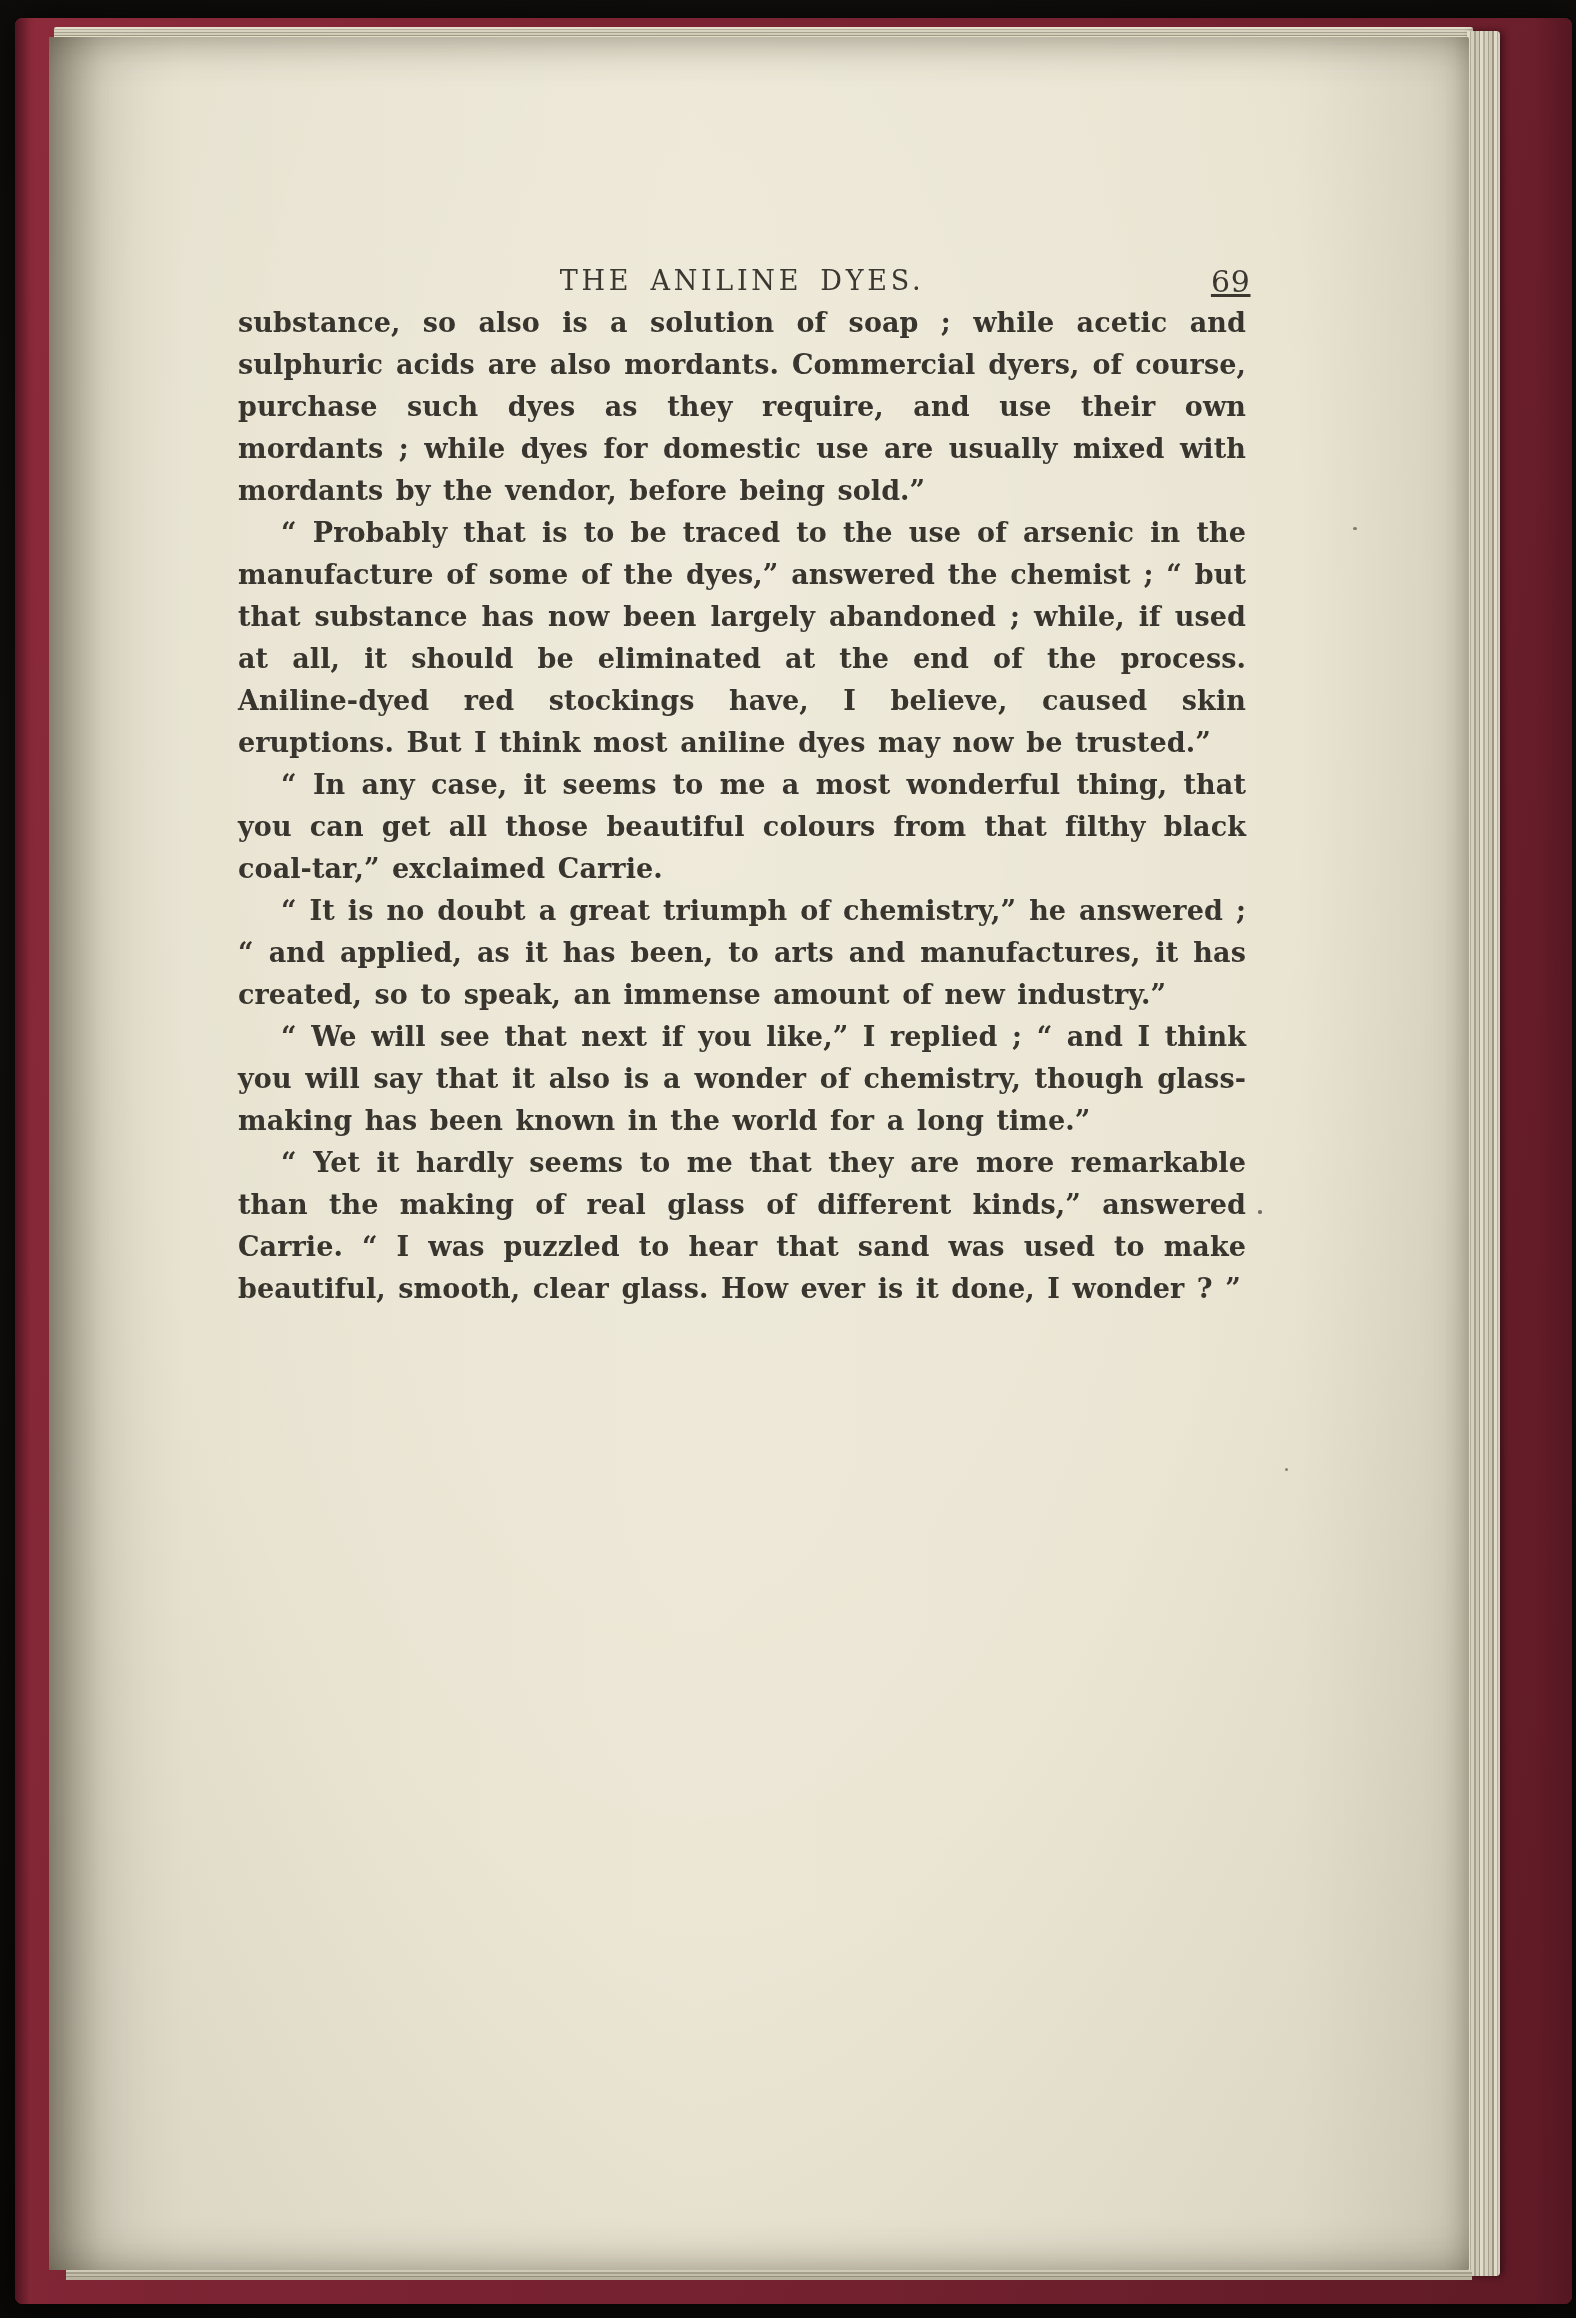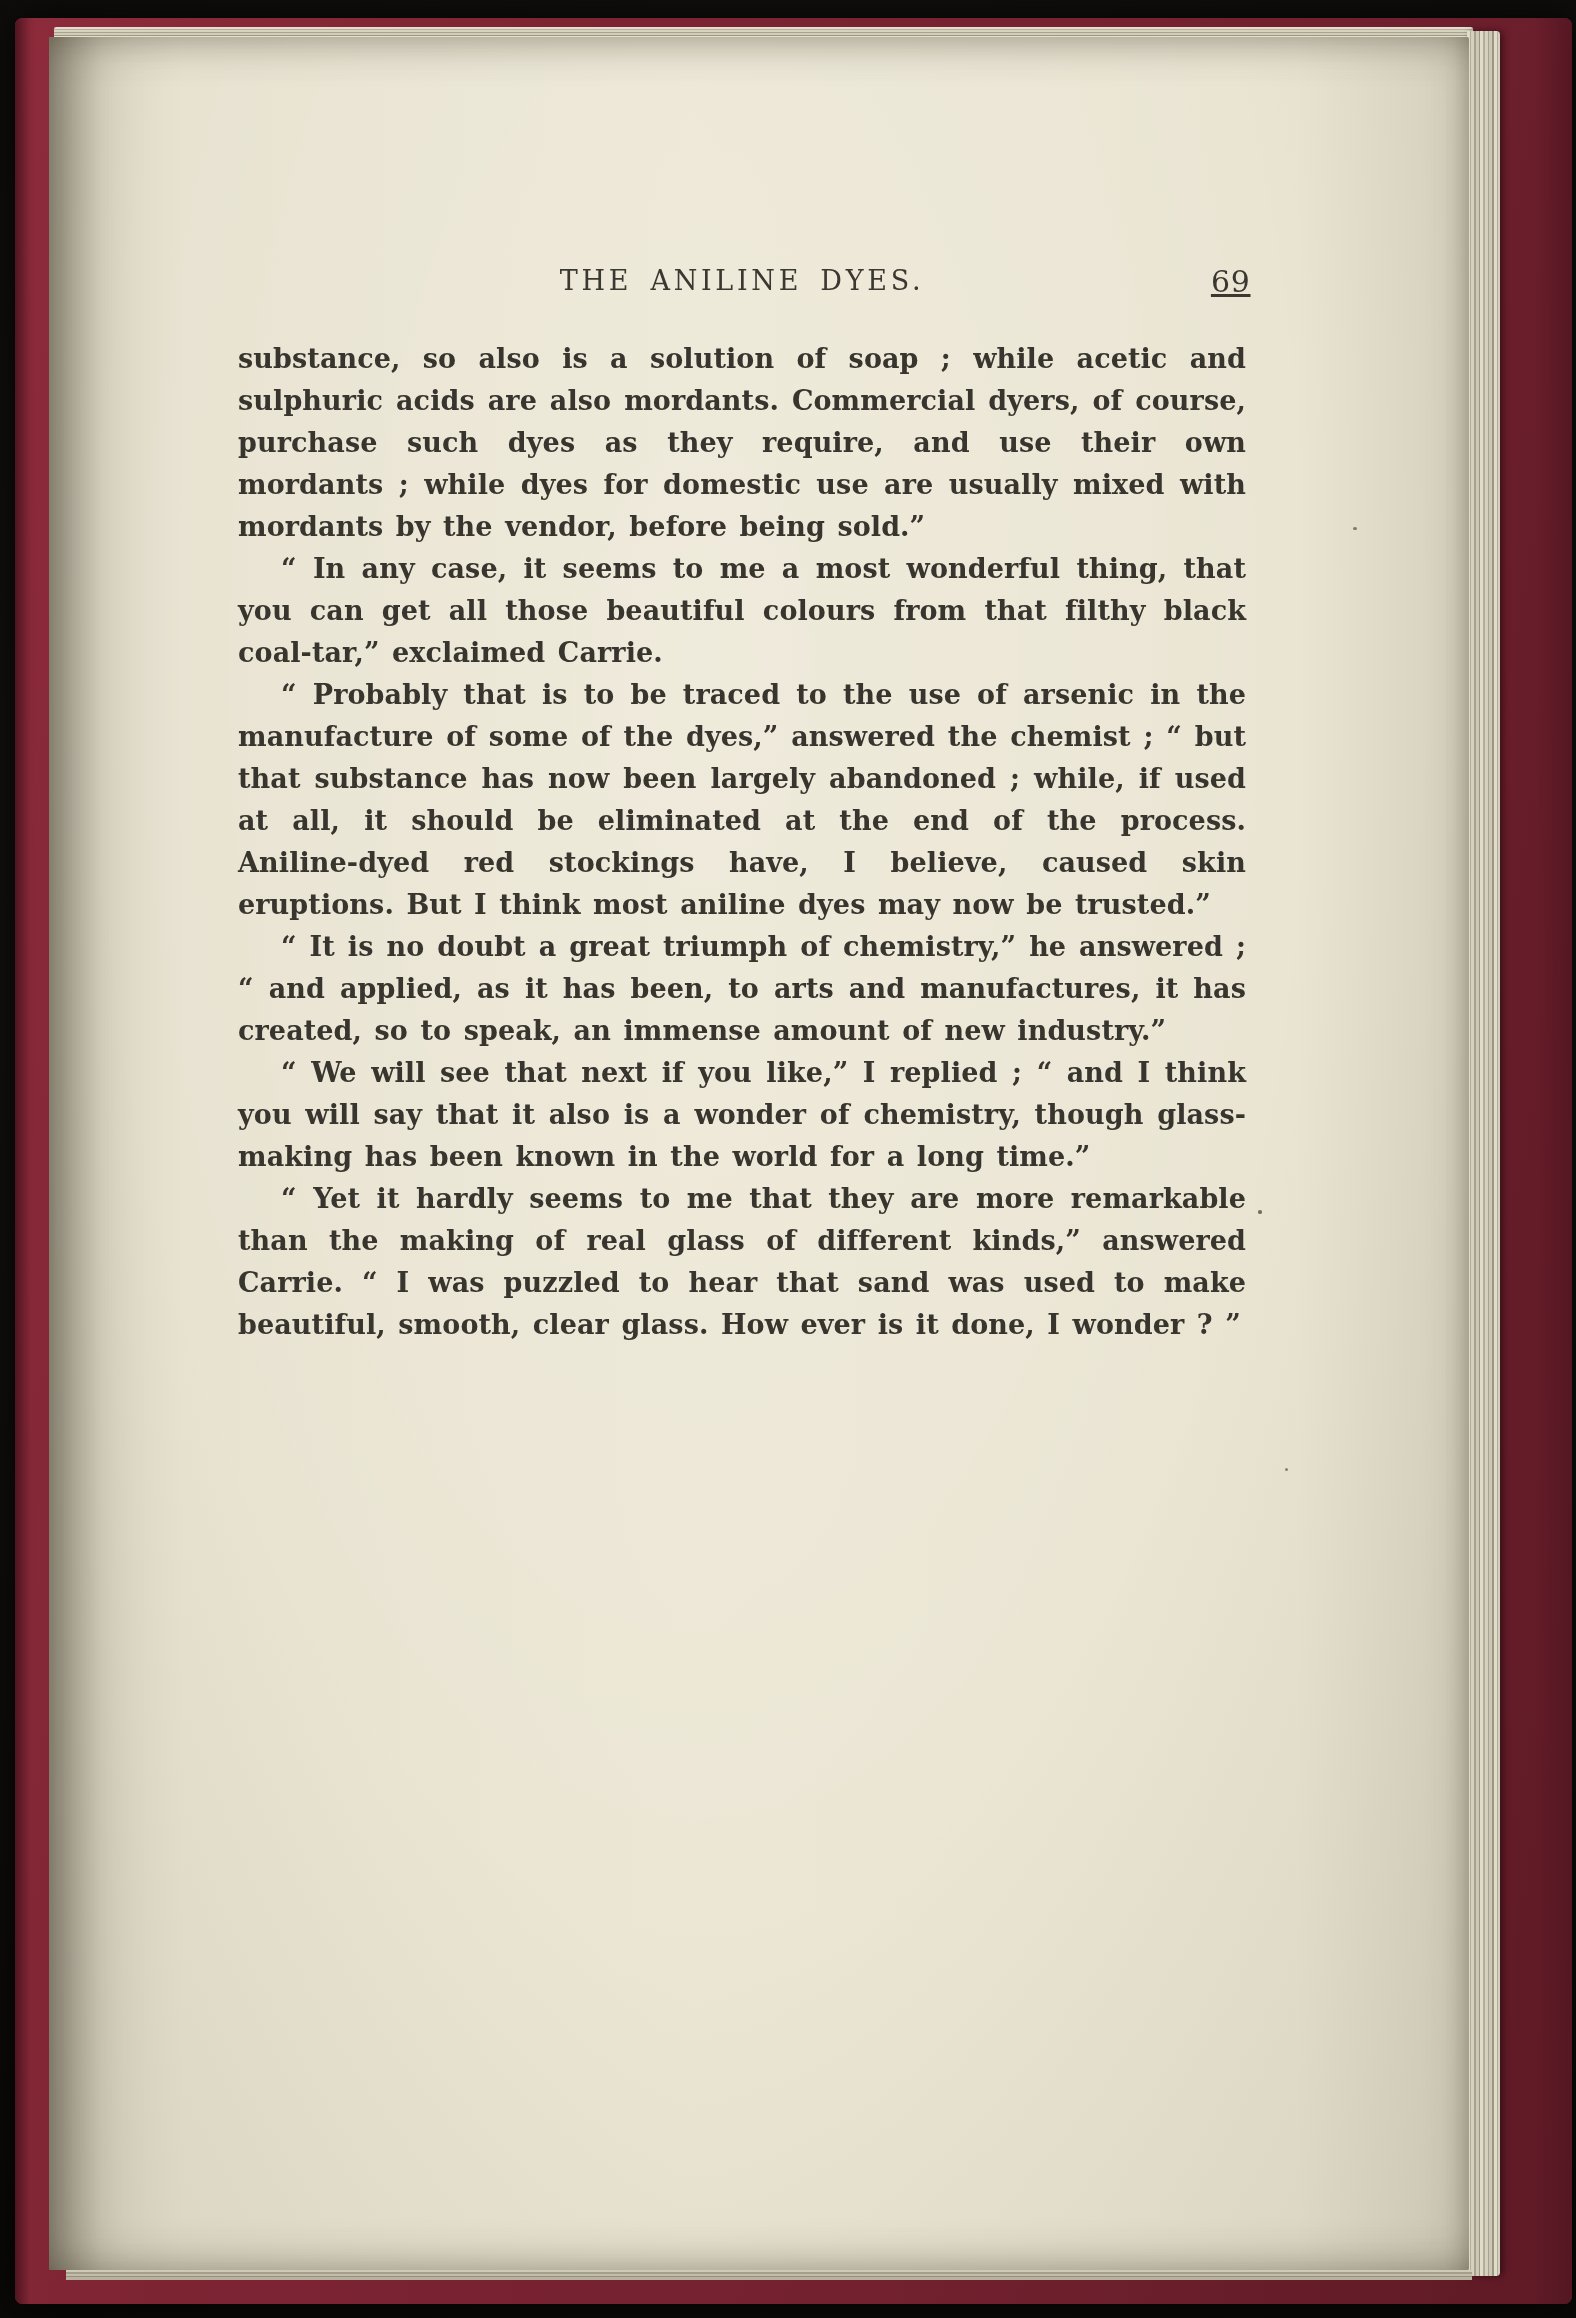--- a/index.html
+++ b/index.html
@@ -85,21 +85,20 @@
   
   .content {
     position: absolute;
     left: 189px; top: 228px;
     width: 1008px;
     color: #37342e;
   }
   .running-head {
     position: relative;
     height: 37px;
-    margin-bottom: 36px;
   }
   .running-title {
     display: block;
     text-align: center;
     font-size: 27px;
     letter-spacing: 3.7px;
     word-spacing: 6px;
     color: #3b3832;
   }
   .page-num {
@@ -147,22 +146,22 @@
 
     <div class="content">
 
       <div class="running-head">
         <span class="running-title">THE ANILINE DYES.</span>
         <span class="page-num">69</span>
       </div>
 
       <div class="body-text">
         <p class="no-indent">substance, so also is a solution of soap ; while acetic and sulphuric acids are also mordants. Commercial dyers, of course, purchase such dyes as they require, and use their own mordants ; while dyes for domestic use are usually mixed with mordants by the vendor, before being sold.”</p>
+        <p class="indent">“ Probably that is to be traced to the use of arsenic in the manufacture of some of the dyes,” answered the chemist ; “ but that substance has now been largely abandoned ; while, if used at all, it should be eliminated at the end of the process. Aniline-dyed red stockings have, I believe, caused skin eruptions. But I think most aniline dyes may now be trusted.”</p>
         <p class="indent">“ In any case, it seems to me a most wonderful thing, that you can get all those beautiful colours from that filthy black coal-tar,” exclaimed Carrie.</p>
-        <p class="indent">“ Probably that is to be traced to the use of arsenic in the manufacture of some of the dyes,” answered the chemist ; “ but that substance has now been largely abandoned ; while, if used at all, it should be eliminated at the end of the process. Aniline-dyed red stockings have, I believe, caused skin eruptions. But I think most aniline dyes may now be trusted.”</p>
         <p class="indent">“ It is no doubt a great triumph of chemistry,” he answered ; “ and applied, as it has been, to arts and manufactures, it has created, so to speak, an immense amount of new industry.”</p>
         <p class="indent">“ We will see that next if you like,” I replied ; “ and I think you will say that it also is a wonder of chemistry, though glass-making has been known in the world for a long time.”</p>
         <p class="indent">“ Yet it hardly seems to me that they are more remarkable than the making of real glass of different kinds,” answered Carrie. “ I was puzzled to hear that sand was used to make beautiful, smooth, clear glass. How ever is it done, I wonder ? ”</p>
       </div>
 
       <span class="speck dot1"></span>
       <span class="speck dot2"></span>
       <span class="speck dot3"></span>
 
     </div>

